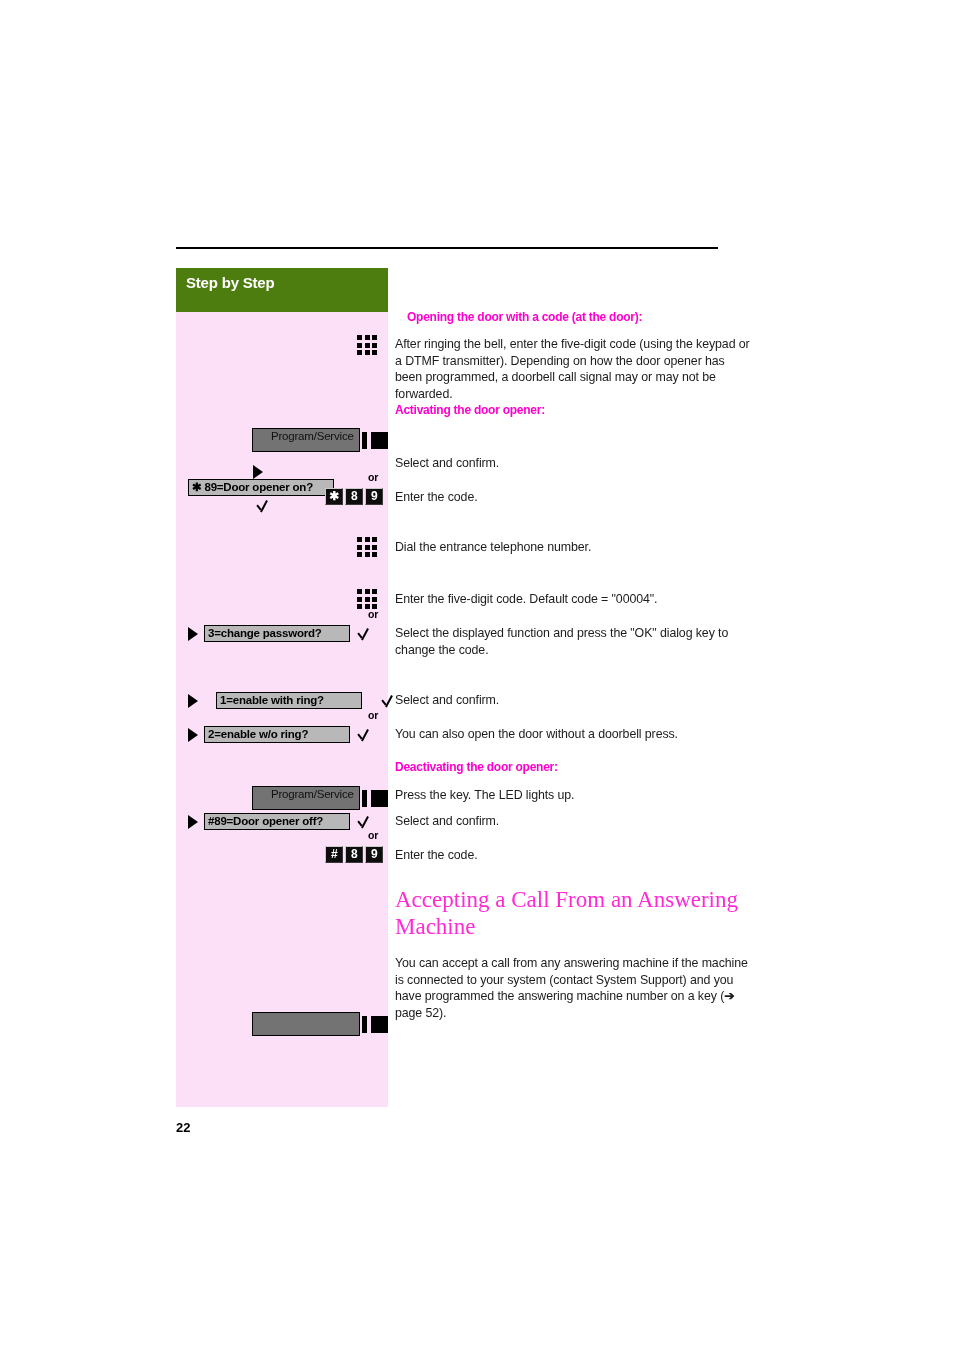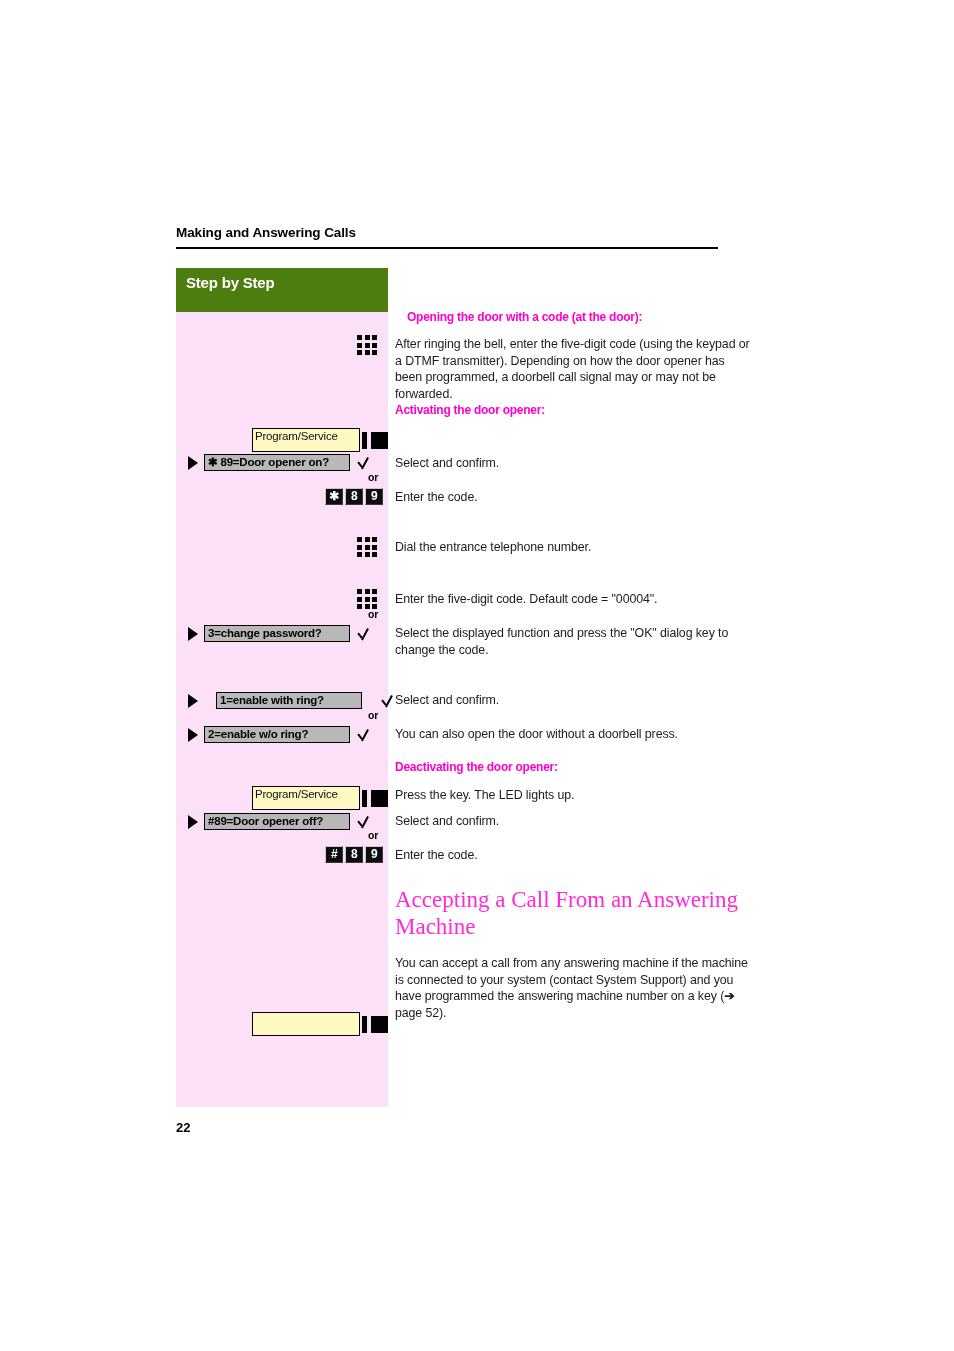--- a/index.html
+++ b/index.html
@@ -116,25 +116,25 @@
     height: 5px;
     background: #000000;
   }
 
   
   .fkey { display: flex; align-items: center; }
   .fkey-plate {
     width: 108px;
     height: 24px;
     border: 1.5px solid #000000;
-    background: #fef9c3;
+    background: #737373;
     box-sizing: border-box;
     font-size: 11.5px;
     line-height: 14px;
-    padding-left: 2px;
+    padding-left: 18px;
     color: #111111;
     letter-spacing: -0.2px;
     white-space: nowrap;
     overflow: hidden;
   }
   .fkey-led {
     width: 5px;
     height: 17px;
     background: #000000;
     margin-left: 2px;
@@ -232,21 +232,20 @@
     color: #000000;
   }
 
   .arrow-glyph { font-weight: bold; }
 </style>
 </head>
 <body>
 
 <div class="page">
 
-  <div class="running-header">Making and Answering Calls</div>
   <div class="header-rule"></div>
 
   <div class="sbs-panel"></div>
   <div class="sbs-title-bar">
     <span>Step by Step</span>
   </div>
 
   <div class="body-col sub-head" style="top:310px;margin-left:12px;">Opening the door with a code (at the door):</div>
 
   <div class="row" style="left:357px; top:335px;">
@@ -265,21 +264,21 @@
   <div class="body-col body-text" style="top:336px;">After ringing the bell, enter the five-digit code (using the keypad or a DTMF transmitter). Depending on how the door opener has been programmed, a doorbell call signal may or may not be forwarded.</div>
 
   <div class="body-col sub-head" style="top:403px;">Activating the door opener:</div>
 
   <div class="row fkey" style="left:252px; top:428px;">
     <div class="fkey-plate">Program/Service</div>
     <div class="fkey-led"></div>
     <div class="fkey-btn"></div>
   </div>
 
-  <div class="row menurow" style="left:188px; top:453px;">
+  <div class="row menurow" style="left:188px; top:465px;flex-direction:column;">
     <div class="tri"></div>
     <div class="disp">✱ 89=Door opener on?</div>
     <div class="check"></div>
   </div>
   <div class="body-col body-text" style="top:455px;">Select and confirm.</div>
 
   <div class="row orlabel" style="left:368px; top:471px;">or</div>
 
   <div class="row keycaps" style="left:325px; top:488px;">
     <div class="cap">✱</div>

